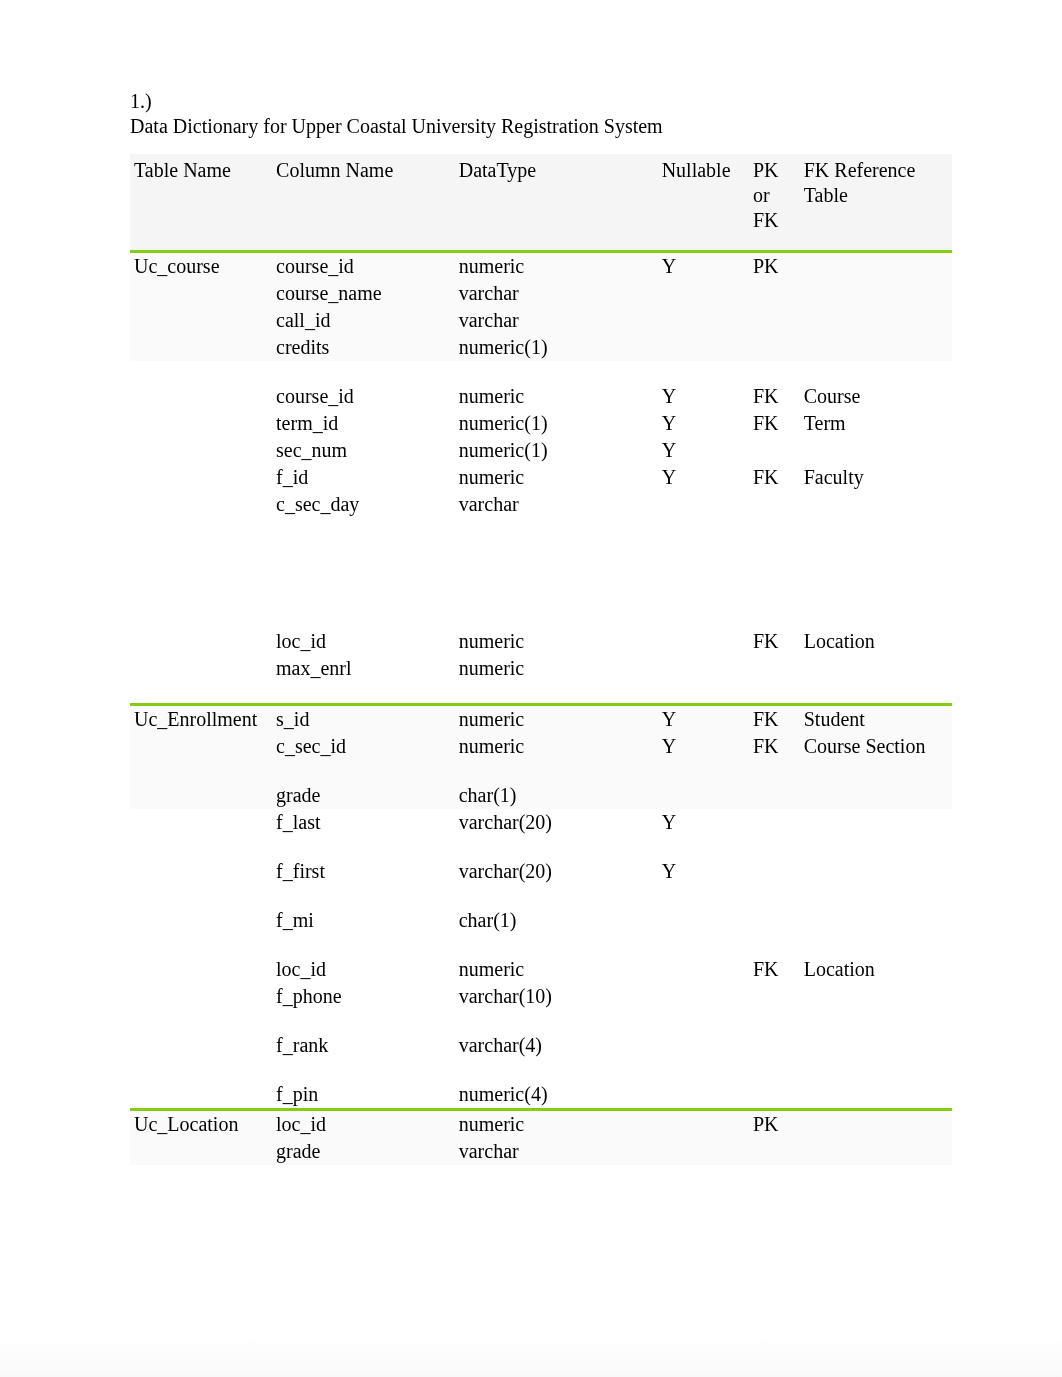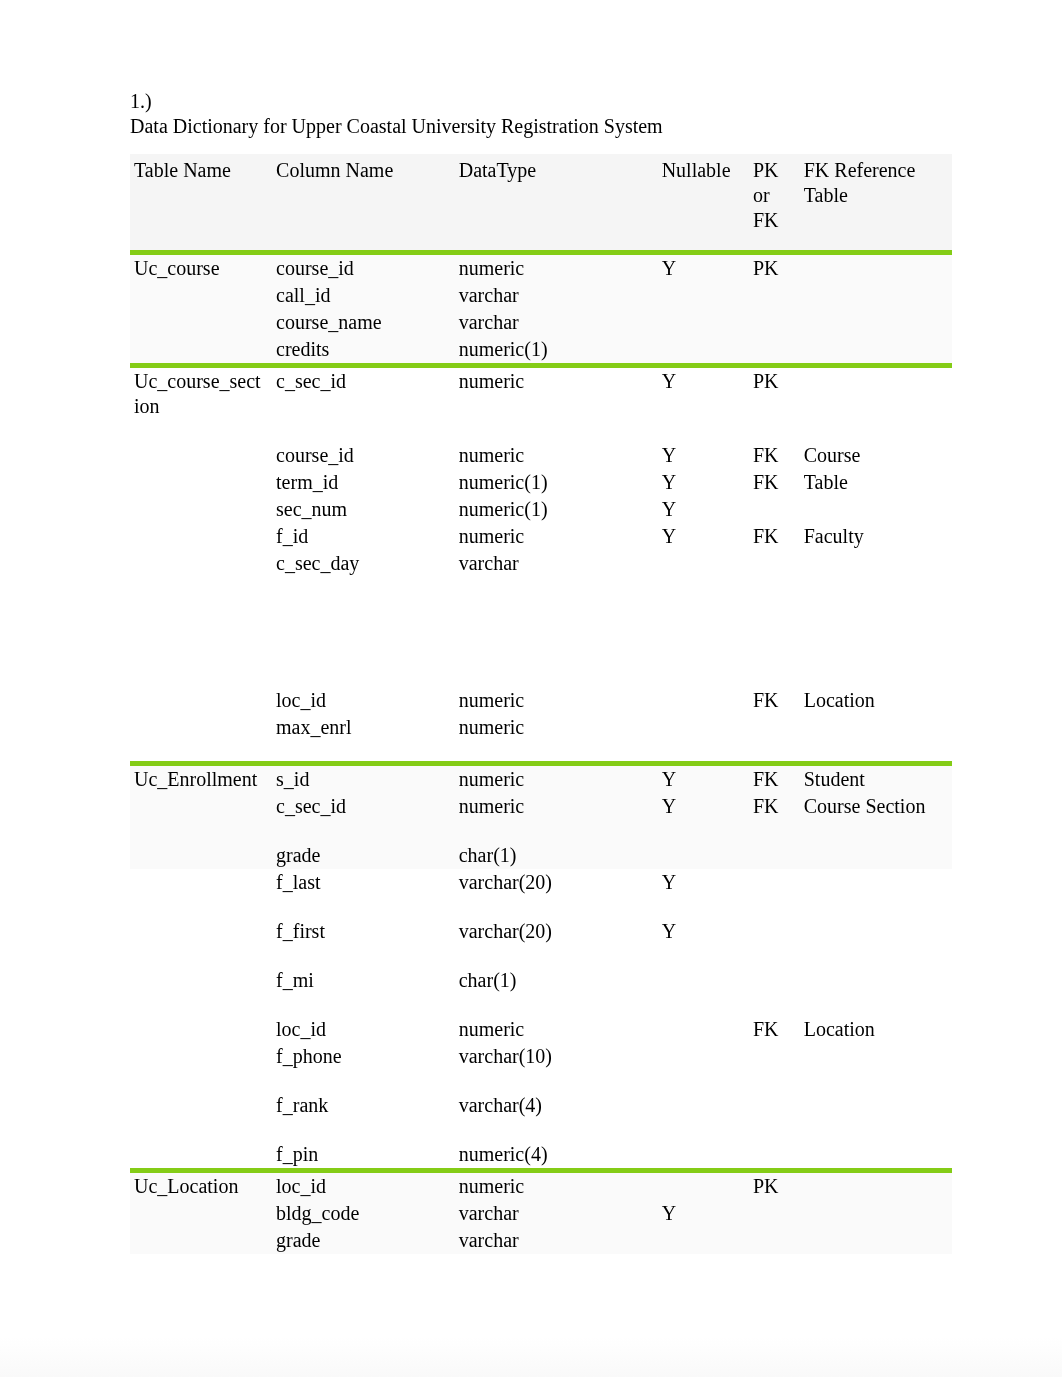--- a/index.html
+++ b/index.html
@@ -42,21 +42,21 @@
       line-height: 1.25;
     }
     thead th {
       padding-top: 4px;
       padding-bottom: 17px;
     }
     thead tr {
       background: #f5f5f5;
     }
     tbody tr.groupstart td {
-      border-top: 5px solid #84cc16;
+      border-top: 3px solid #84cc16;
     }
     tbody tr.alt td { background: #fafafa; }
     tbody tr.alt.groupstart td:first-child,
     tbody tr.alt td:first-child {
       
     }
     .gap td { height: 22px; }
     
     .page::after{
       content:"";
@@ -97,68 +97,60 @@
     <tr class="groupstart alt">
           <td>Uc_course</td>
           <td>course_id</td>
           <td>numeric</td>
           <td>Y</td>
           <td>PK</td>
           <td></td>
         </tr>
         <tr class="alt">
           <td></td>
+          <td>course_name</td>
+          <td>varchar</td>
+          <td></td>
+          <td></td>
+          <td></td>
+        </tr>
+        <tr class="alt">
+          <td></td>
           <td>call_id</td>
           <td>varchar</td>
           <td></td>
           <td></td>
           <td></td>
         </tr>
         <tr class="alt">
           <td></td>
-          <td>course_name</td>
-          <td>varchar</td>
-          <td></td>
-          <td></td>
-          <td></td>
-        </tr>
-        <tr class="alt">
-          <td></td>
           <td>credits</td>
           <td>numeric(1)</td>
           <td></td>
           <td></td>
           <td></td>
         </tr>
-        <tr class="groupstart">
-          <td style="word-break: break-all;">Uc_course_section</td>
-          <td>c_sec_id</td>
-          <td>numeric</td>
-          <td>Y</td>
-          <td>PK</td>
-          <td></td>
-        </tr>
         <tr class="gap">
           <td colspan="6"></td>
         </tr>
         <tr>
           <td></td>
           <td>course_id</td>
           <td>numeric</td>
           <td>Y</td>
           <td>FK</td>
           <td>Course</td>
         </tr>
         <tr>
           <td></td>
           <td>term_id</td>
           <td>numeric(1)</td>
           <td>Y</td>
           <td>FK</td>
-          <td>Table</td>
+          <td>Term</td>
         </tr>
         <tr>
           <td></td>
           <td>sec_num</td>
           <td>numeric(1)</td>
           <td>Y</td>
           <td></td>
           <td></td>
         </tr>
         <tr>
@@ -308,28 +300,20 @@
           <td></td>
           <td></td>
           <td></td>
         </tr>
         <tr class="groupstart alt">
           <td>Uc_Location</td>
           <td>loc_id</td>
           <td>numeric</td>
           <td></td>
           <td>PK</td>
-          <td></td>
-        </tr>
-        <tr class="alt">
-          <td></td>
-          <td>bldg_code</td>
-          <td>varchar</td>
-          <td>Y</td>
-          <td></td>
           <td></td>
         </tr>
         <tr class="alt">
           <td></td>
           <td>grade</td>
           <td>varchar</td>
           <td></td>
           <td></td>
           <td></td>
         </tr>

